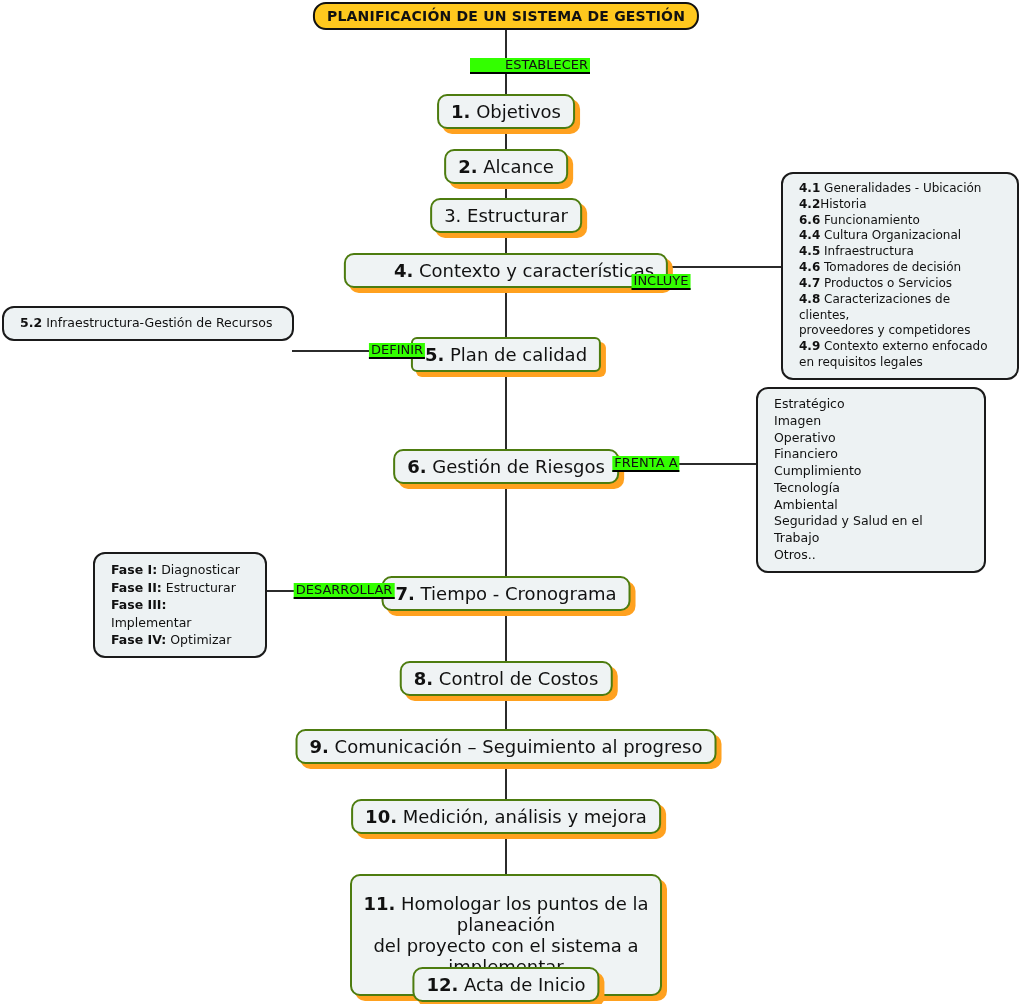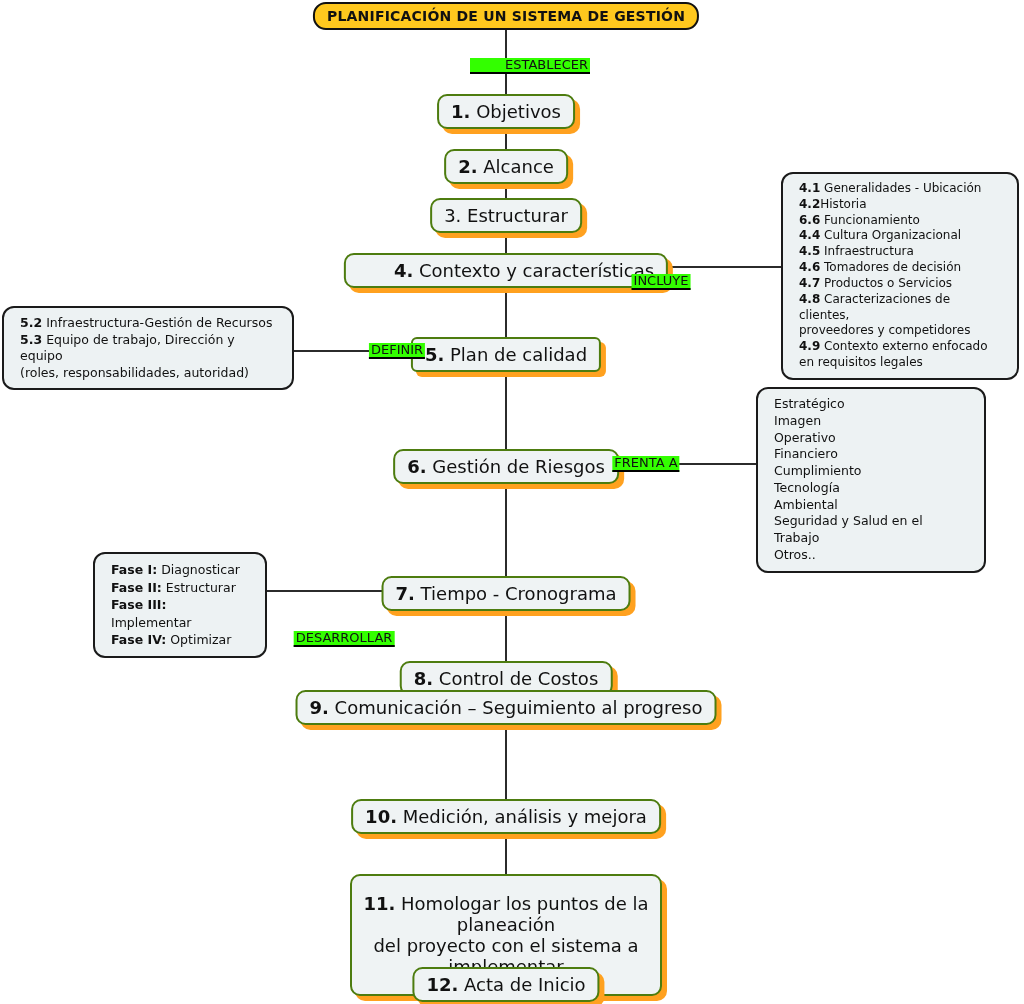--- a/index.html
+++ b/index.html
@@ -29,21 +29,21 @@
     position:absolute;left:506px;transform:translateX(-50%);
     background:#EFF3F4;border:2px solid #4d7c0f;border-radius:10px;
     box-shadow:5px 5px 0 0 #FFA11F;
     padding:5px 12px;font-size:18px;white-space:nowrap;text-align:center;
     z-index:1;
   }
   .node b{font-weight:bold;}
   .node.wrap{white-space:pre-line;width:312px;padding:17px 8px;box-sizing:border-box;}
   .n1{top:94px;}  .n2{top:149px;} .n3{top:198px;} .n4{top:253px;padding-left:48px;}
   .n5{top:337px;border-radius:6px;} .n6{top:449px;} .n7{top:576px;} .n8{top:661px;}
-  .n9{top:690px;} .n10{top:799px;} .n11{top:874px;} .n12{top:967px;}
+  .n9{top:729px;} .n10{top:799px;} .n11{top:874px;} .n12{top:967px;}
   
   .info{
     position:absolute;background:#EDF2F3;border:2px solid #1a1a1a;border-radius:12px;
     padding:7px 16px;font-size:12px;line-height:1.32;z-index:1;box-sizing:border-box;
   }
   .info .line{white-space:pre-line;}
   .info b{font-weight:bold;}
   .info-contexto{left:781px;top:172px;width:238px;}
   .info-plan{left:2px;top:306px;width:292px;font-size:12.5px;}
   .info-riesgos{left:756px;top:387px;width:230px;font-size:12.5px;line-height:1.34;}
@@ -59,21 +59,21 @@
   <div class="hline" style="top:350px;left:292px;width:160px;"></div>
   <div class="hline" style="top:463px;left:560px;width:197px;"></div>
   <div class="hline" style="top:590px;left:264px;width:170px;"></div>
 
   <div class="title">PLANIFICACIÓN DE UN SISTEMA DE GESTIÓN</div>
 
   <div class="tag" style="left:530px;top:58px;padding-left:35px;">ESTABLECER</div>
   <div class="tag" style="left:661px;top:274px;">INCLUYE</div>
   <div class="tag" style="left:377px;top:343px;margin-left:20px;">DEFINIR</div>
   <div class="tag" style="left:646px;top:456px;">FRENTA A</div>
-  <div class="tag" style="left:344px;top:583px;margin-top:48px;">DESARROLLAR</div>
+  <div class="tag" style="left:344px;top:583px;">DESARROLLAR</div>
 
   <div class="node n1"><b>1.</b><span> Objetivos</span></div>
 
   <div class="node n2"><b>2.</b><span> Alcance</span></div>
 
   <div class="node n3"><span>3.</span><span> Estructurar</span></div>
 
   <div class="node n4"><b>4.</b><span> Contexto y características</span></div>
 
   <div class="node n5"><b>5.</b><span> Plan de calidad</span></div>
@@ -102,22 +102,20 @@
     <div class="line"><b>4.6</b><span> Tomadores de decisión</span></div>
     <div class="line"><b>4.7</b><span> Productos o Servicios</span></div>
     <div class="line"><b>4.8</b><span> Caracterizaciones de clientes,
 proveedores y competidores</span></div>
     <div class="line"><b>4.9</b><span> Contexto externo enfocado
 en requisitos legales</span></div>
   </div>
 
   <div class="info info-plan">
     <div class="line"><b>5.2</b><span> Infraestructura-Gestión de Recursos</span></div>
-    <div class="line"><b>5.3</b><span> Equipo de trabajo, Dirección y equipo
-(roles, responsabilidades, autoridad)</span></div>
   </div>
 
   <div class="info info-fases">
     <div class="line"><b>Fase I:</b><span> Diagnosticar</span></div>
     <div class="line"><b>Fase II:</b><span> Estructurar</span></div>
     <div class="line"><b>Fase III:</b><span> Implementar</span></div>
     <div class="line"><b>Fase IV:</b><span> Optimizar</span></div>
   </div>
 
   <div class="info info-riesgos">

